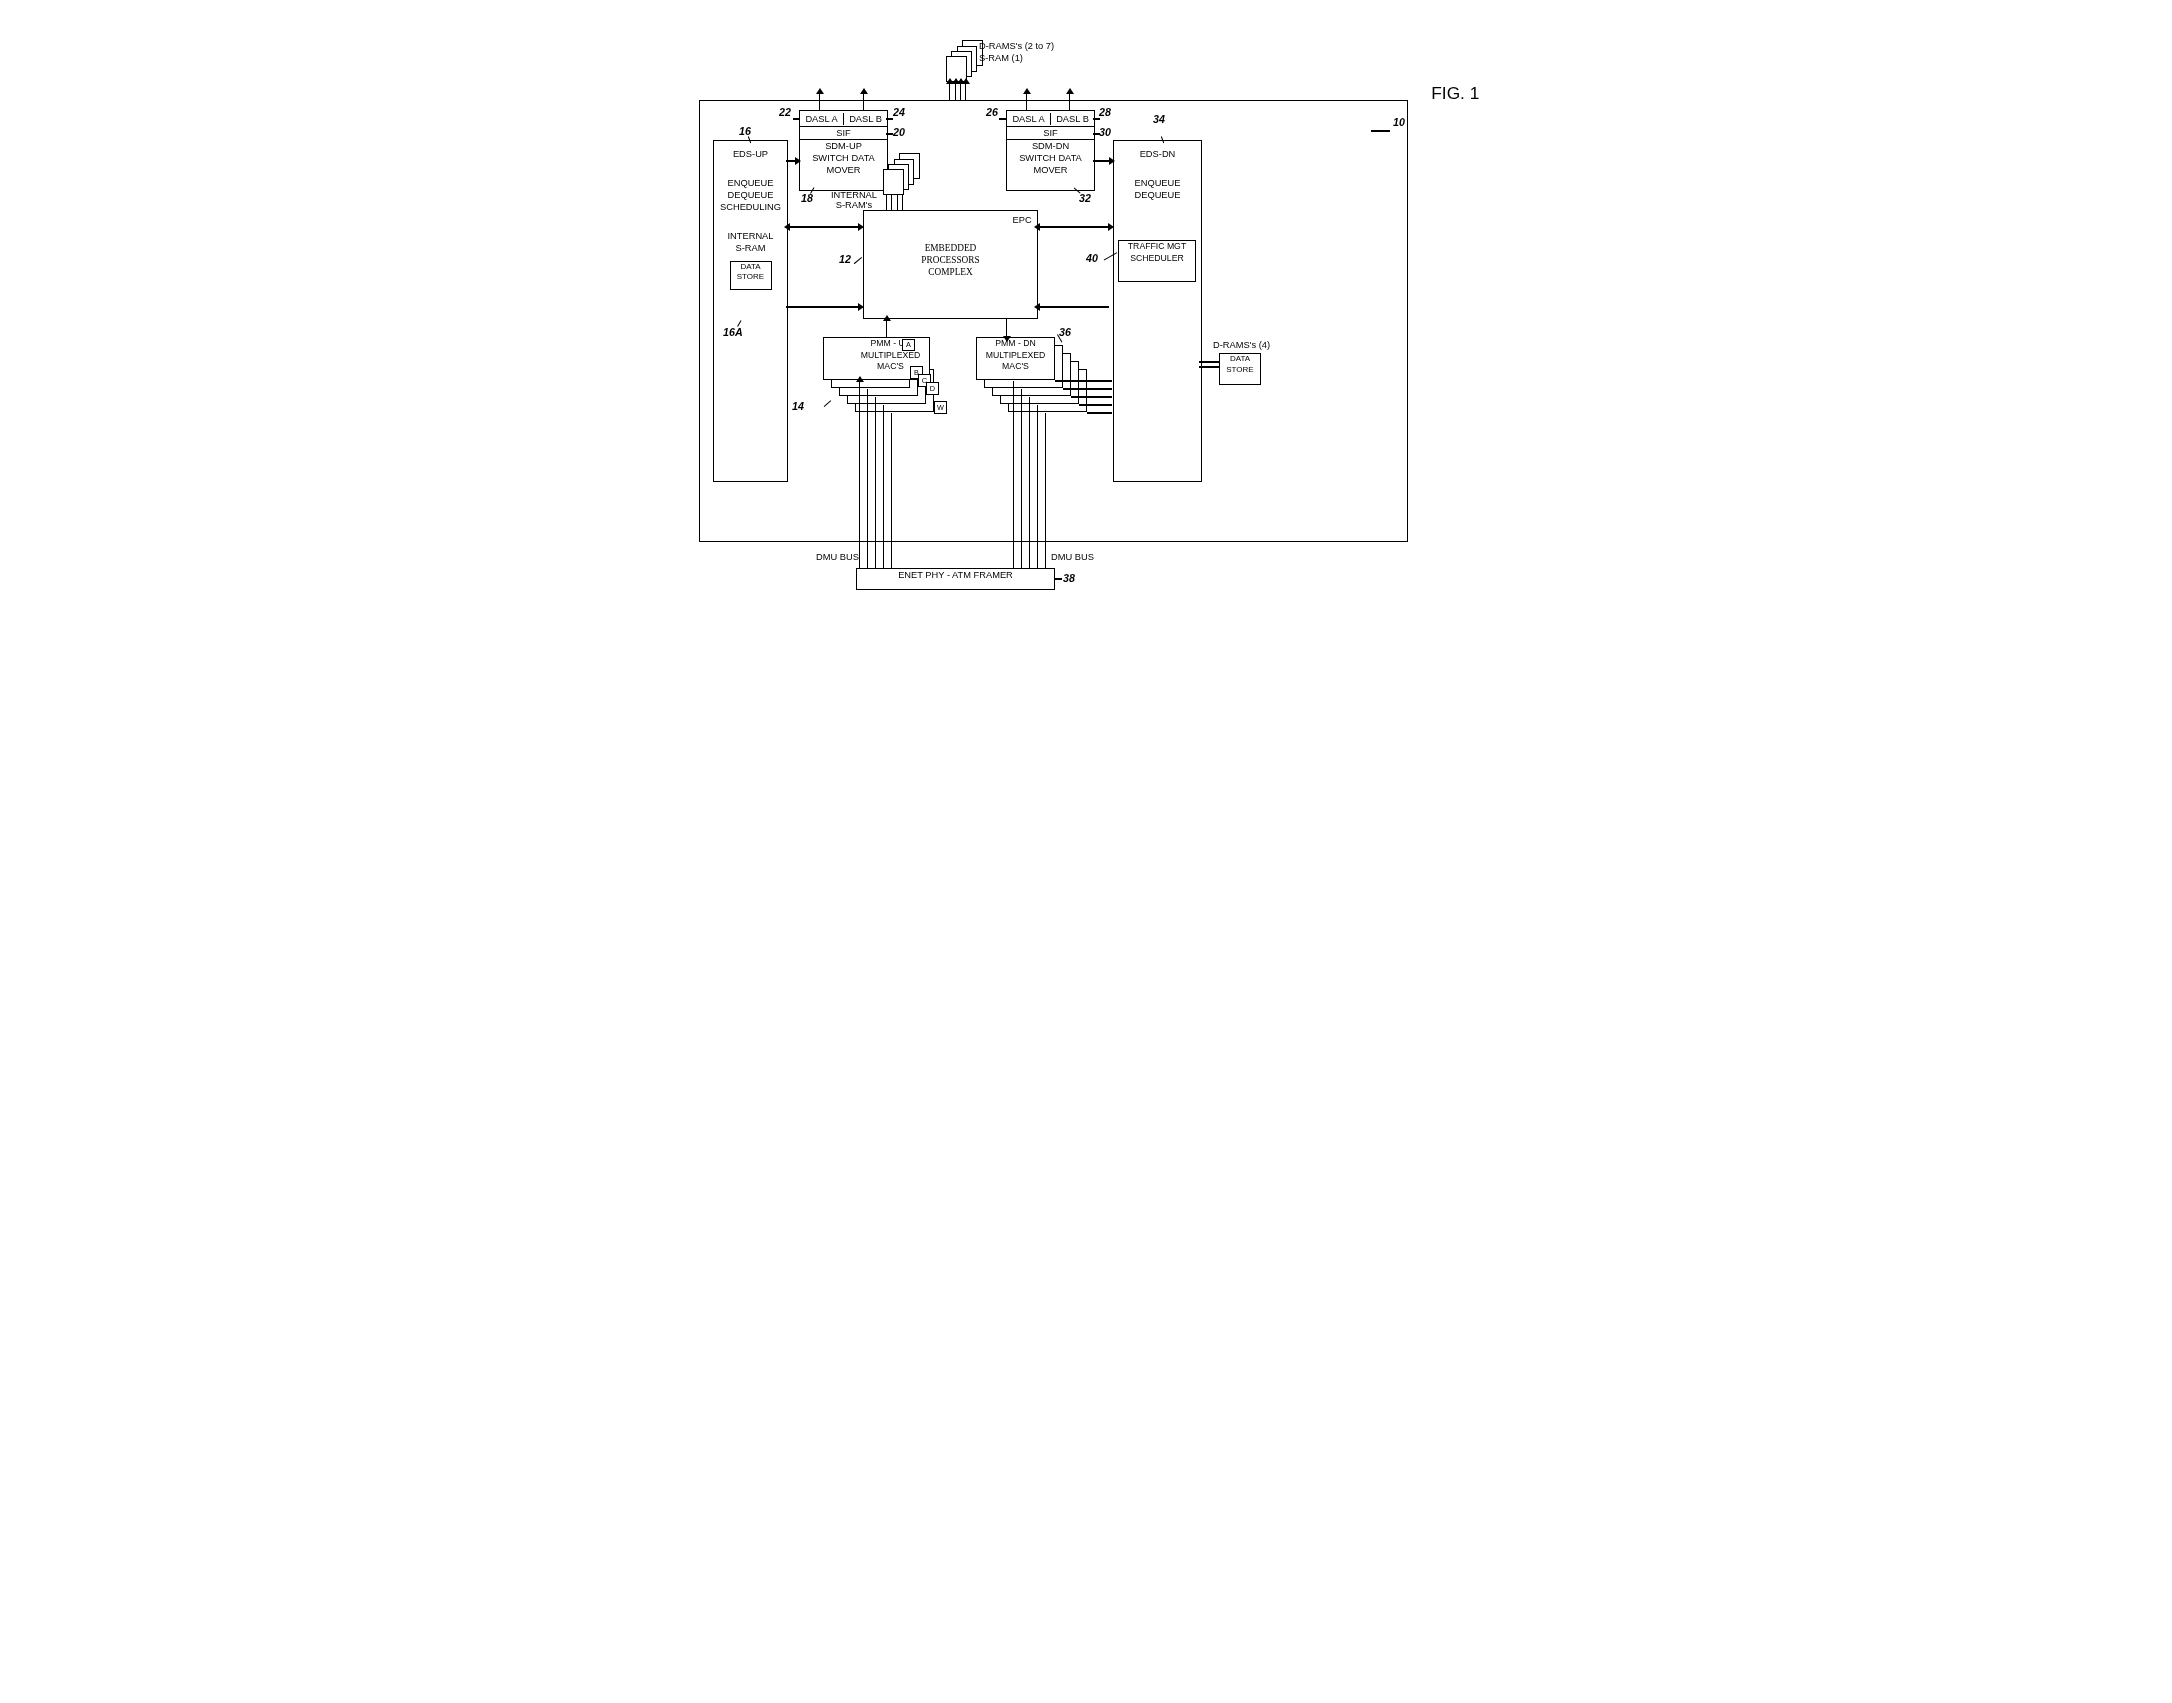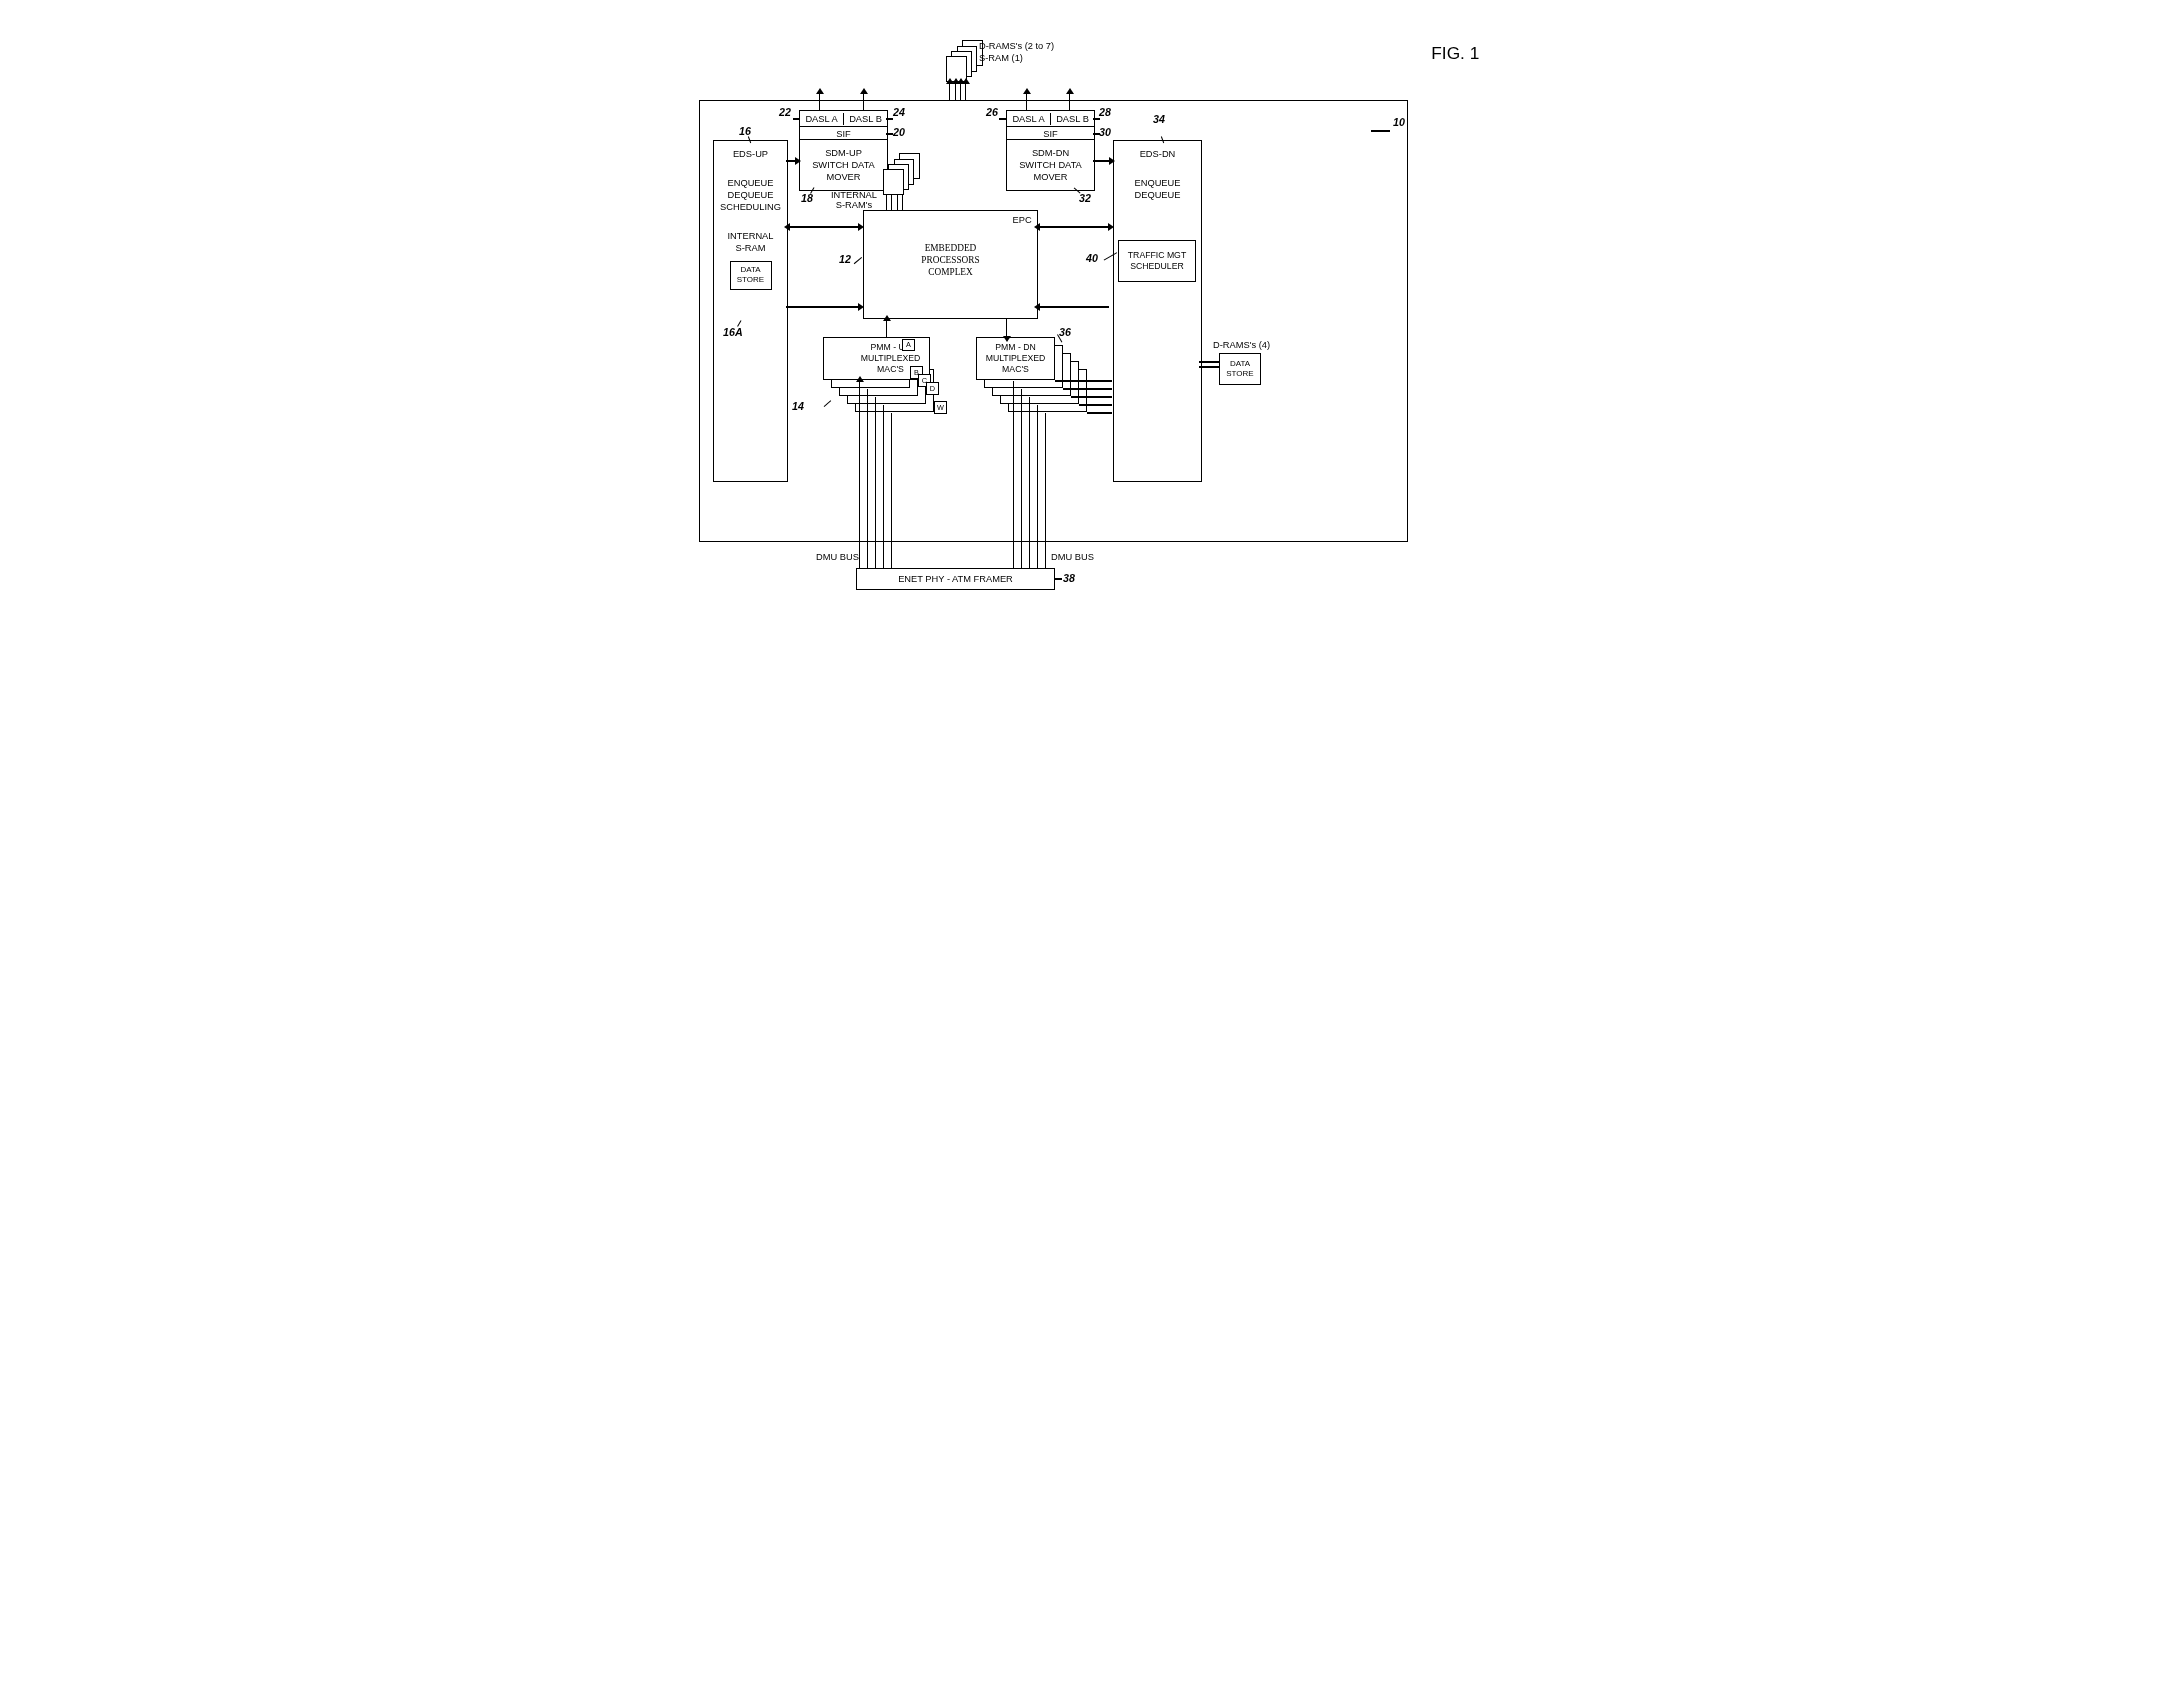--- a/index.html
+++ b/index.html
@@ -14,40 +14,41 @@
     height: 627px;
     margin: 0 auto;
   }
   .box {
     position: absolute;
     border: 1.3px solid #000;
     background: #fff;
     text-align: center;
     display: flex;
     flex-direction: column;
-    justify-content: center;
+    justify-content: flex-start;
     align-items: center;
     font-size: 9.3px;
     line-height: 1.3;
   }
   .label {
     position: absolute;
     font-size: 9.3px;
     white-space: nowrap;
   }
   .ref {
     position: absolute;
     font-style: italic;
     font-weight: bold;
     font-size: 10.7px;
   }
   .fig-title {
     position: absolute;
     font-size: 17.3px;
     font-weight: normal;
+    margin-top: 40px;
   }
   .line-h {
     position: absolute;
     height: 1.3px;
     background: #000;
   }
   .line-v {
     position: absolute;
     width: 1.3px;
     background: #000;

